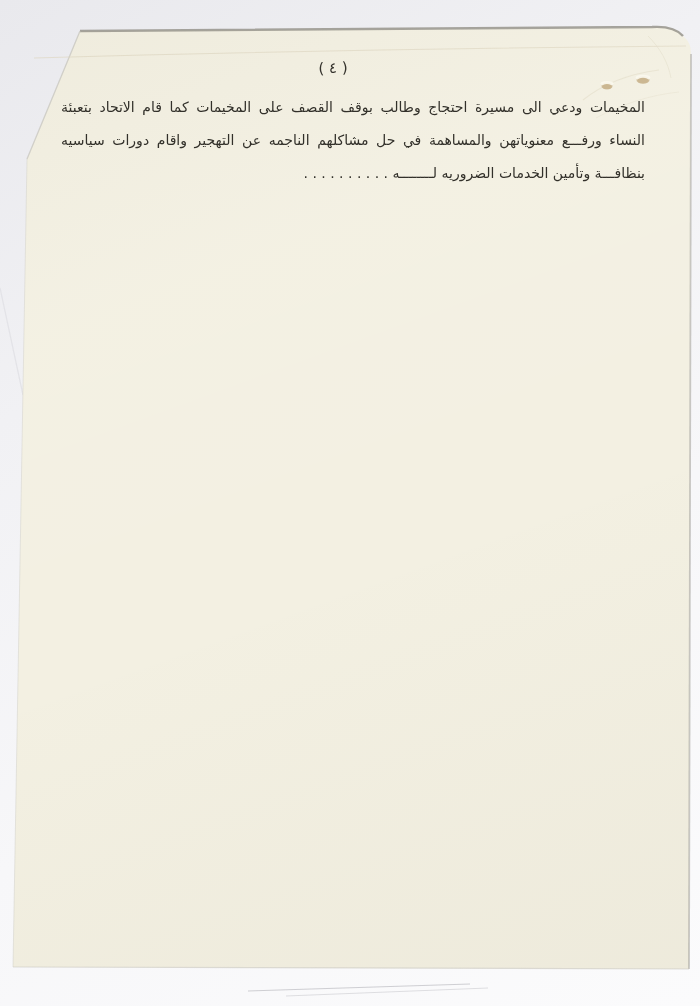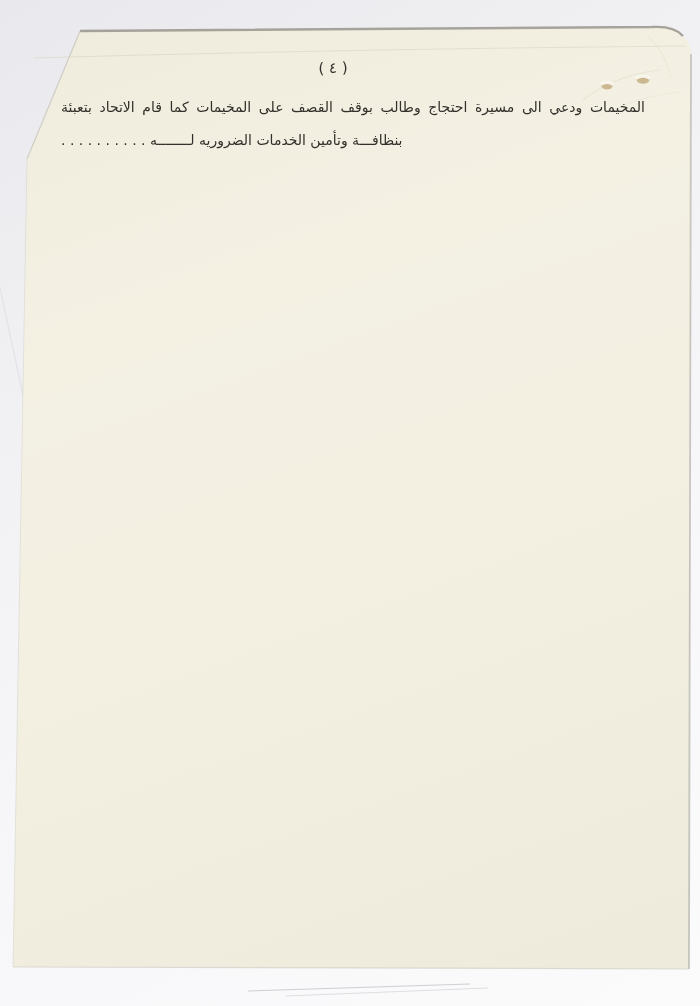--- a/index.html
+++ b/index.html
@@ -24,21 +24,21 @@
     direction:rtl;text-align:center;
     font-size:15px;letter-spacing:3px;color:#35332d;
     transform:rotate(-1.5deg);
   }
   .doc-text{
     position:absolute;top:91px;right:55px;width:584px;
     direction:rtl;unicode-bidi:embed;
     color:#32302a;font-size:14px;line-height:33px;
     text-rendering:optimizeLegibility;
   }
-  .doc-line{white-space:nowrap;text-align:left;}
+  .doc-line{white-space:nowrap;text-align:right;}
   .doc-line.justified{
     white-space:normal;
     text-align:justify;text-align-last:justify;
   }
 </style>
 </head>
 <body>
 
 <div class="stage">
 
@@ -74,16 +74,17 @@
     <path d="M 248 991 L 470 984" fill="none" stroke="#c7c7cb" stroke-width="1" opacity="0.85"></path>
     <path d="M 286 996 L 488 988" fill="none" stroke="#d3d3d7" stroke-width="0.9" opacity="0.8"></path>
   </svg>
 
   <div class="paper-shade"></div>
 
   <div class="page-number">( ٤ )</div>
 
   <div class="doc-text" dir="rtl">
     <div class="doc-line justified">المخيمات ودعي الى مسيرة احتجاج وطالب بوقف القصف على المخيمات كما قام الاتحاد بتعبئة</div>
+    <div class="doc-line justified">النساء ورفـــع معنوياتهن والمساهمة في حل مشاكلهم الناجمه عن التهجير واقام دورات سياسيه</div>
     <div class="doc-line">بنظافـــة وتأمين الخدمات الضروريه لــــــــه . . . . . . . . . .</div>
   </div>
 
 </div>
 
 </body></html>

